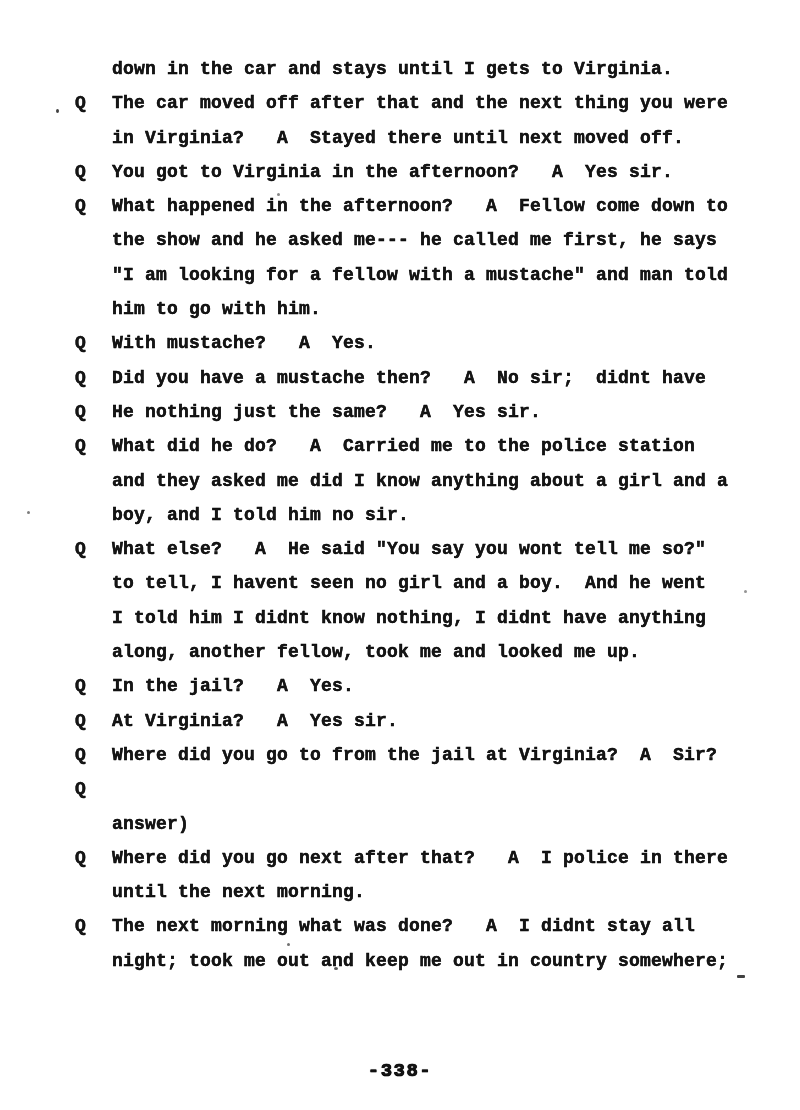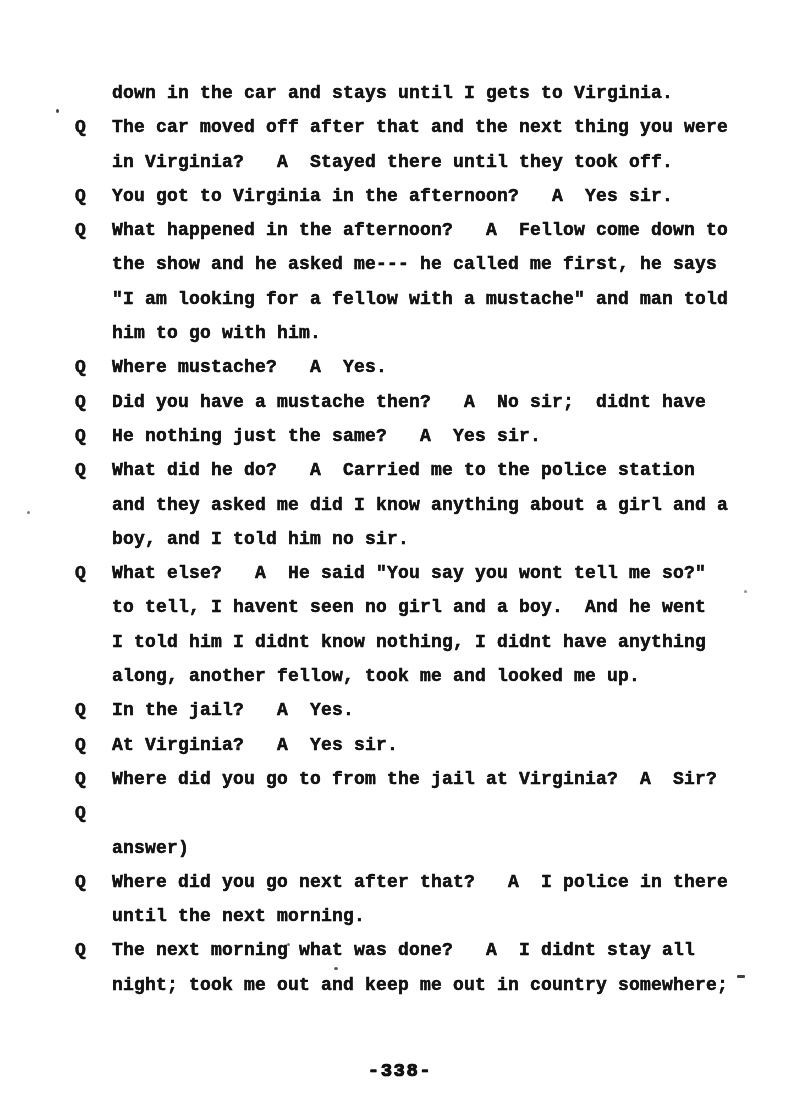--- a/index.html
+++ b/index.html
@@ -14,21 +14,20 @@
     background: #ffffff;
     overflow: hidden;
     font-family: "Liberation Mono", "DejaVu Sans Mono", monospace;
     color: #161616;
   }
   .transcript {
     position: absolute;
     top: 52px;
     left: 75px;
     right: 20px;
-    margin-top: 24px;
   }
   .row {
     display: flex;
     line-height: 34.3px;
     height: 34.3px;
     white-space: pre;
   }
   .qcol {
     flex: 0 0 37px;
     width: 37px;
@@ -63,27 +62,27 @@
     border-radius: 50%;
   }
 </style>
 </head>
 <body>
 
 <div class="page">
   <div class="transcript" id="transcript">
       <div class="row"><span class="qcol"></span><span class="ltext">down in the car and stays until I gets to Virginia.</span></div>
       <div class="row"><span class="qcol">Q</span><span class="ltext">The car moved off after that and the next thing you were</span></div>
-      <div class="row"><span class="qcol"></span><span class="ltext">in Virginia?   A  Stayed there until they took off.</span></div>
+      <div class="row"><span class="qcol"></span><span class="ltext">in Virginia?   A  Stayed there until next moved off.</span></div>
       <div class="row"><span class="qcol">Q</span><span class="ltext">You got to Virginia in the afternoon?   A  Yes sir.</span></div>
       <div class="row"><span class="qcol">Q</span><span class="ltext">What happened in the afternoon?   A  Fellow come down to</span></div>
       <div class="row"><span class="qcol"></span><span class="ltext">the show and he asked me--- he called me first, he says</span></div>
       <div class="row"><span class="qcol"></span><span class="ltext">"I am looking for a fellow with a mustache" and man told</span></div>
       <div class="row"><span class="qcol"></span><span class="ltext">him to go with him.</span></div>
-      <div class="row"><span class="qcol">Q</span><span class="ltext">Where mustache?   A  Yes.</span></div>
+      <div class="row"><span class="qcol">Q</span><span class="ltext">With mustache?   A  Yes.</span></div>
       <div class="row"><span class="qcol">Q</span><span class="ltext">Did you have a mustache then?   A  No sir;  didnt have</span></div>
       <div class="row"><span class="qcol">Q</span><span class="ltext">He nothing just the same?   A  Yes sir.</span></div>
       <div class="row"><span class="qcol">Q</span><span class="ltext">What did he do?   A  Carried me to the police station</span></div>
       <div class="row"><span class="qcol"></span><span class="ltext">and they asked me did I know anything about a girl and a</span></div>
       <div class="row"><span class="qcol"></span><span class="ltext">boy, and I told him no sir.</span></div>
       <div class="row"><span class="qcol">Q</span><span class="ltext">What else?   A  He said "You say you wont tell me so?"</span></div>
       <div class="row"><span class="qcol"></span><span class="ltext">to tell, I havent seen no girl and a boy.  And he went</span></div>
       <div class="row"><span class="qcol"></span><span class="ltext">I told him I didnt know nothing, I didnt have anything</span></div>
       <div class="row"><span class="qcol"></span><span class="ltext">along, another fellow, took me and looked me up.</span></div>
       <div class="row"><span class="qcol">Q</span><span class="ltext">In the jail?   A  Yes.</span></div>

